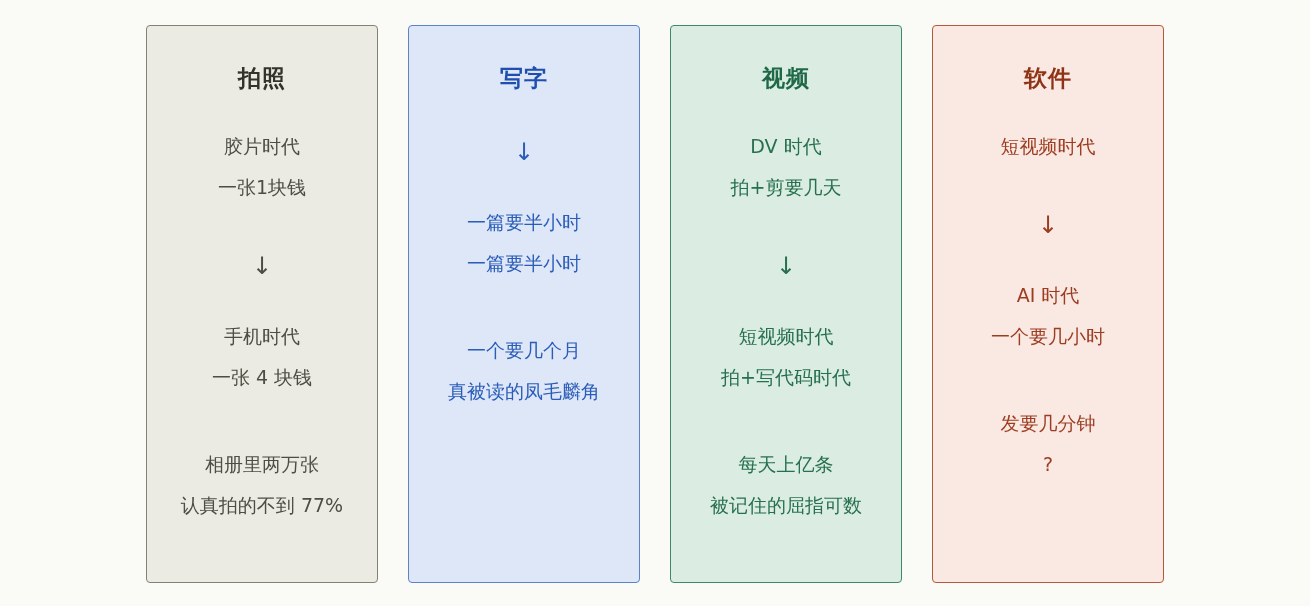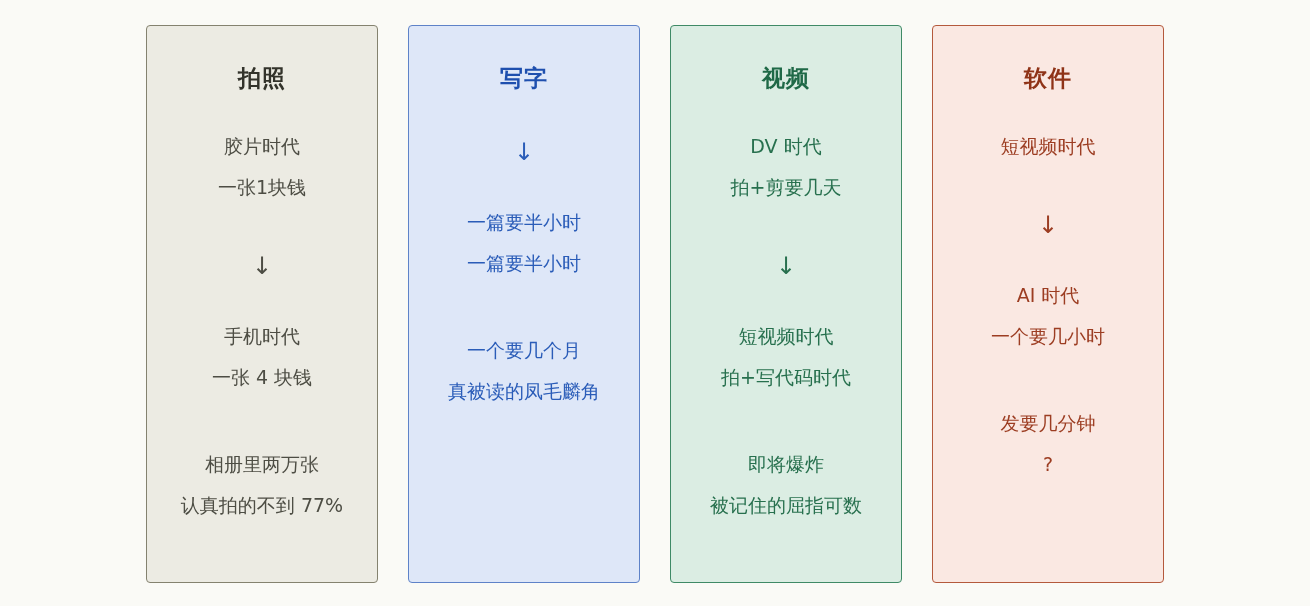--- a/index.html
+++ b/index.html
@@ -92,21 +92,21 @@
     <div class="stage stage-1">
       <div class="line">DV 时代</div>
       <div class="line">拍+剪要几天</div>
     </div>
     <div class="arrow">↓</div>
     <div class="stage stage-2">
       <div class="line">短视频时代</div>
       <div class="line">拍+写代码时代</div>
     </div>
     <div class="stage stage-3">
-      <div class="line">即将爆炸</div>
+      <div class="line">每天上亿条</div>
       <div class="line">被记住的屈指可数</div>
     </div>
   </section>
 
   <section class="card" style="--bg: #FAE8E2; --border: #B4593C; --title: #8F3317; --text: #9C3D22;">
     <h2 class="card-title">软件</h2>
     <div class="stage stage-1">
       <div class="line">短视频时代</div>
     </div>
     <div class="arrow">↓</div>

